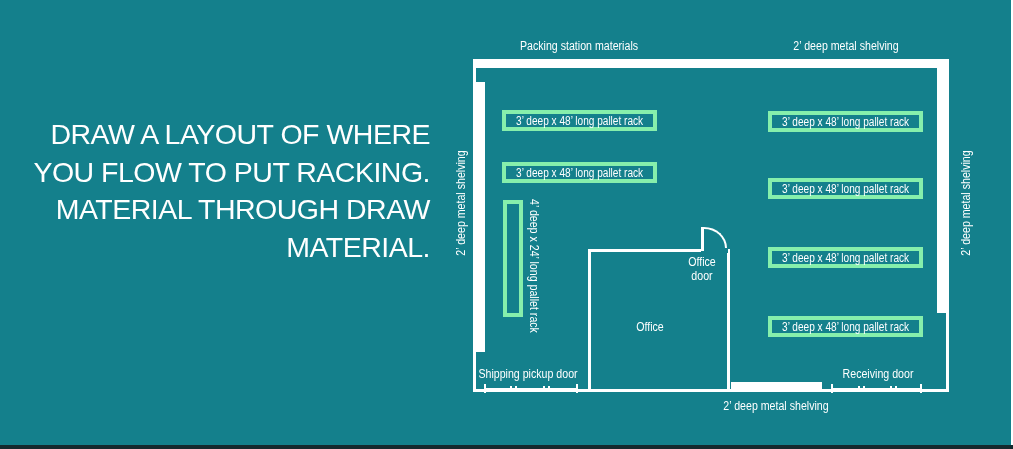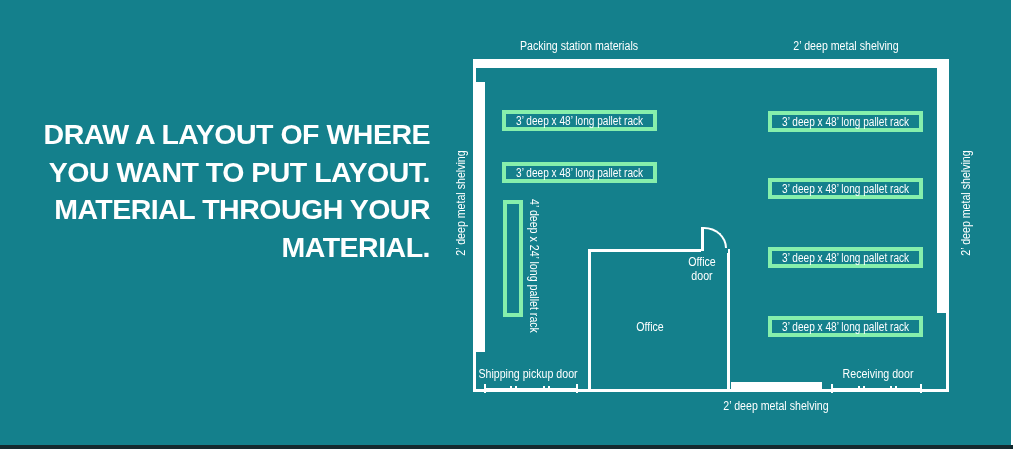--- a/index.html
+++ b/index.html
@@ -4,21 +4,21 @@
 <style>
   html,body{margin:0;padding:0;background:#fff;}
   #canvas{
     position:relative; width:1013px; height:449px; overflow:hidden;
     background:#14808C;
     font-family:"Liberation Sans", sans-serif;
   }
   
   .hero{
     position:absolute; left:18px; top:116px; width:412px;
-    text-align:right; color:#fff; font-weight:bold;
+    text-align:right; color:#fff; font-weight:normal;
     font-size:28.5px; line-height:37.6px; letter-spacing:-0.5px;
   }
   
   .lbl{
     position:absolute; color:#fff; font-size:12.5px; white-space:nowrap;
     transform:translate(-50%,-50%) scaleX(0.85);
   }
   .lbl.rot-ccw{ transform:translate(-50%,-50%) rotate(-90deg) scaleX(0.85); }
   .lbl.rot-cw { transform:translate(-50%,-50%) rotate(90deg)  scaleX(0.85); }
   .lbl.center2{ text-align:center; line-height:13.5px; }
@@ -53,22 +53,22 @@
   .edge-right{ position:absolute; right:0; top:0; width:2px; height:449px; background:#fff; }
   .edge-bottom{ position:absolute; left:0; bottom:0; width:1013px; height:4px; background:#15292e; }
 </style>
 </head>
 <body>
 
 <div id="canvas">
 
   <div class="hero">
     <div>DRAW A LAYOUT OF WHERE</div>
-    <div>YOU WANT TO PUT LAYOUT.</div>
-    <div>MATERIAL THROUGH YOUR</div>
+    <div>YOU FLOW TO PUT RACKING.</div>
+    <div>MATERIAL THROUGH DRAW</div>
     <div>MATERIAL.</div>
   </div>
 
   <div class="wall" style="left:473px; top:59px; width:476px; height:9px;"></div>
   <div class="wall" style="left:473px; top:66px; width:3px; height:326px;"></div>
   <div class="wall" style="left:476px; top:82px; width:9px; height:270px;"></div>
   <div class="wall" style="left:946px; top:66px; width:3px; height:326px;"></div>
   <div class="wall" style="left:937px; top:66px; width:9px; height:247px;"></div>
   <div class="wall" style="left:473px; top:389px; width:476px; height:3px;"></div>
   <div class="wall" style="left:731px; top:382px; width:91px; height:8px;"></div>

